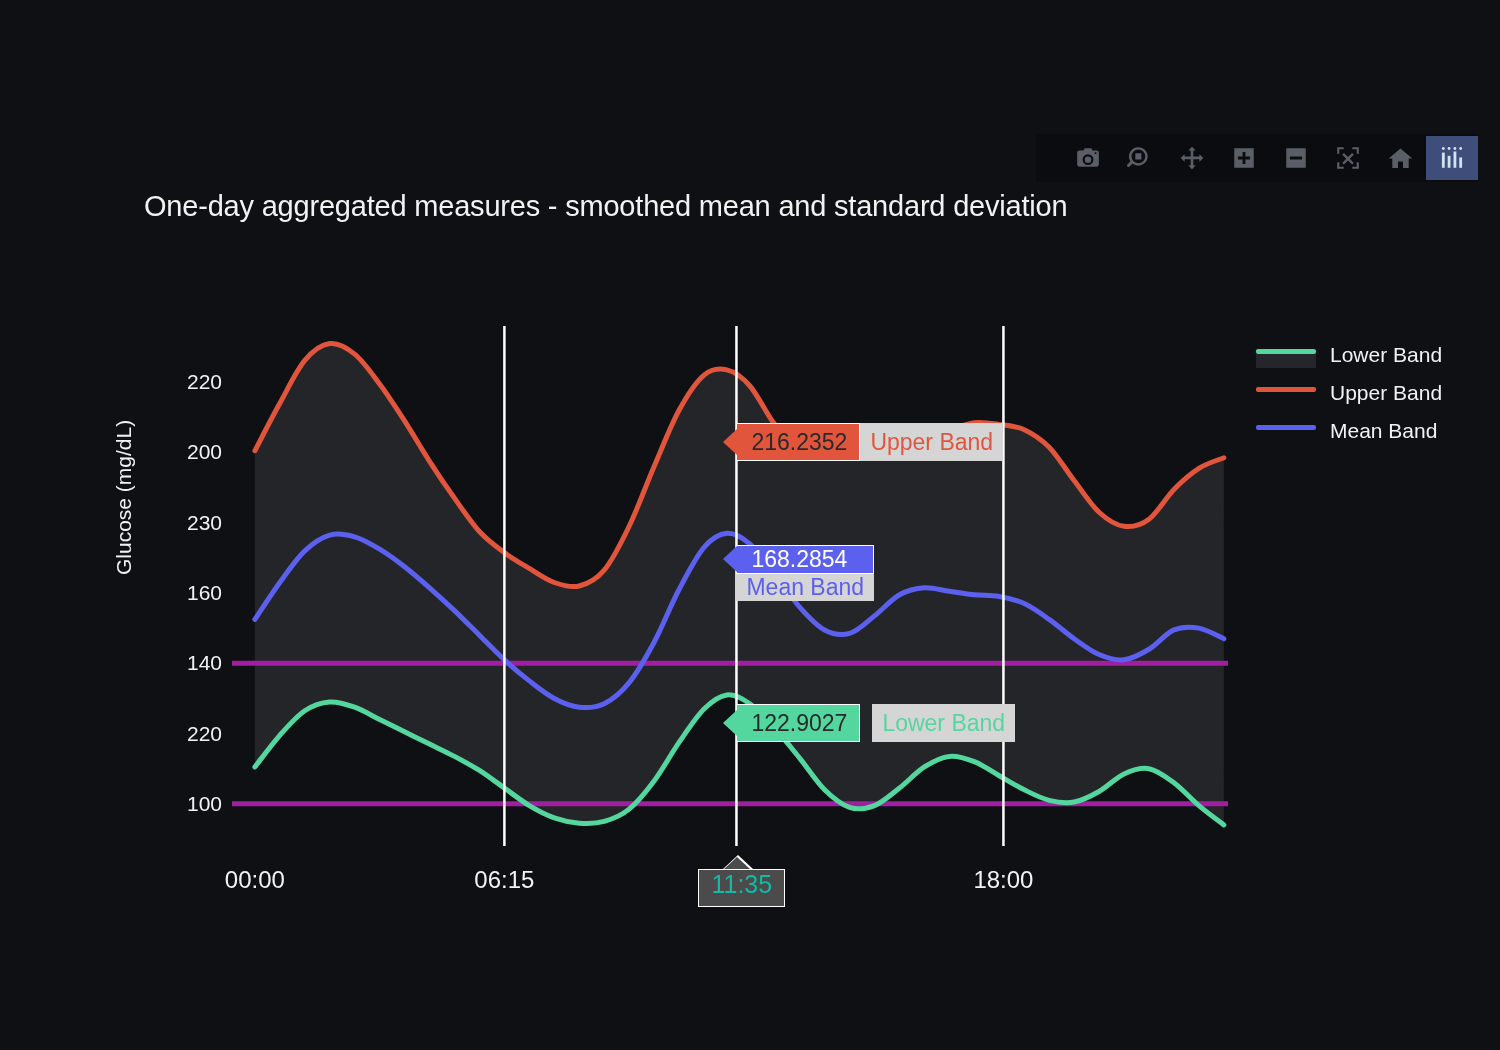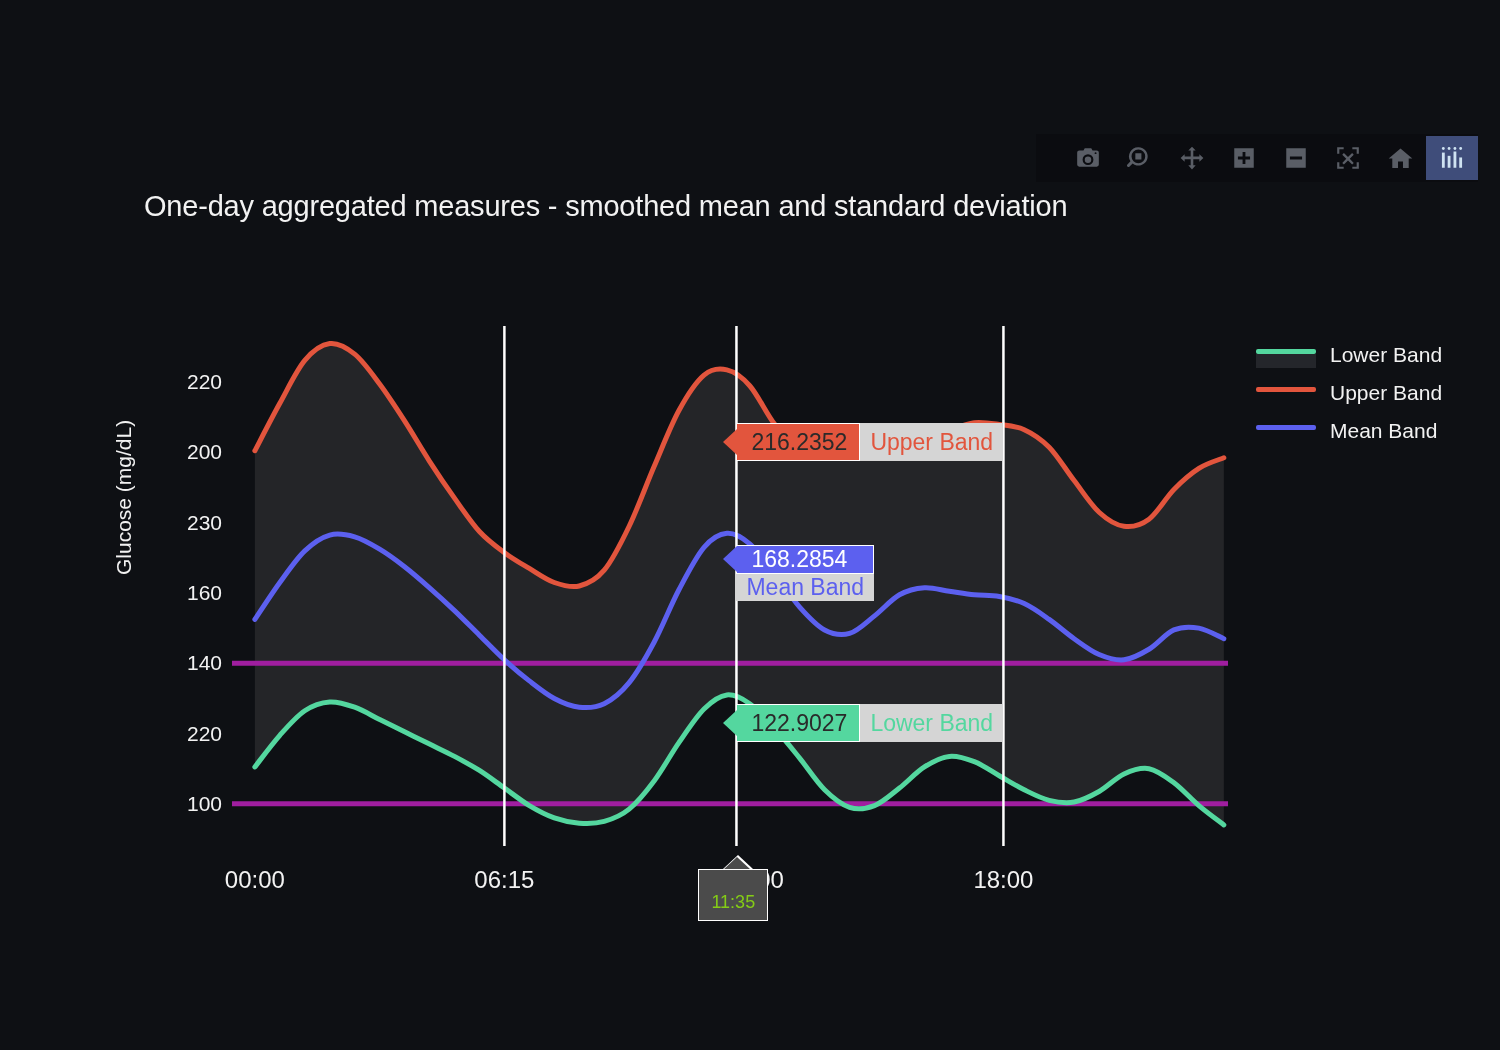--- a/index.html
+++ b/index.html
@@ -197,21 +197,21 @@
   #hover-upper { left: 730px; top: 393px; }
   #hover-upper .hover-val { background: #e2553d; color: #2a2a2a; }
   #hover-upper .hover-val::before { border-right: 14px solid #e2553d; }
   #hover-upper .hover-name { color: #e2553d; }
 
   #hover-mean { left: 730px; top: 564px; flex-direction: column; }
   #hover-mean .hover-val { background: #5c60ef; color: #ffffff; }
   #hover-mean .hover-val::before { border-right: 14px solid #5c60ef; }
   #hover-mean .hover-name { color: #5c60ef; }
 
-  #hover-lower { left: 730px; top: 726px; }
+  #hover-lower { left: 730px; top: 726px; gap: 12px; }
   #hover-lower .hover-val { background: #54d79f; color: #2a2a2a; }
   #hover-lower .hover-val::before { border-right: 14px solid #54d79f; }
   #hover-lower .hover-name { color: #54d79f; }
 
   
   #xspike {
     position: absolute;
     left: 675px;
     top: 869px;
     pointer-events: none;
@@ -233,23 +233,23 @@
     width: 0;
     height: 0;
     border-left: 15px solid transparent;
     border-right: 15px solid transparent;
     border-bottom: 14px solid #ffffff;
   }
   #xspike .box {
     position: relative;
     background: #4b4b4b;
     border: 1.5px solid #ffffff;
-    color: #84cc16;
-    font-size: 18px;
-    padding: 22px 12px 7px 12px;
+    color: #14b8a6;
+    font-size: 25px;
+    padding: 0 12px 7px 12px;
     box-sizing: border-box;
     white-space: nowrap;
   }
 </style>
 </head>
 <body>
 
 <div id="app">
 
   <div id="modebar">

